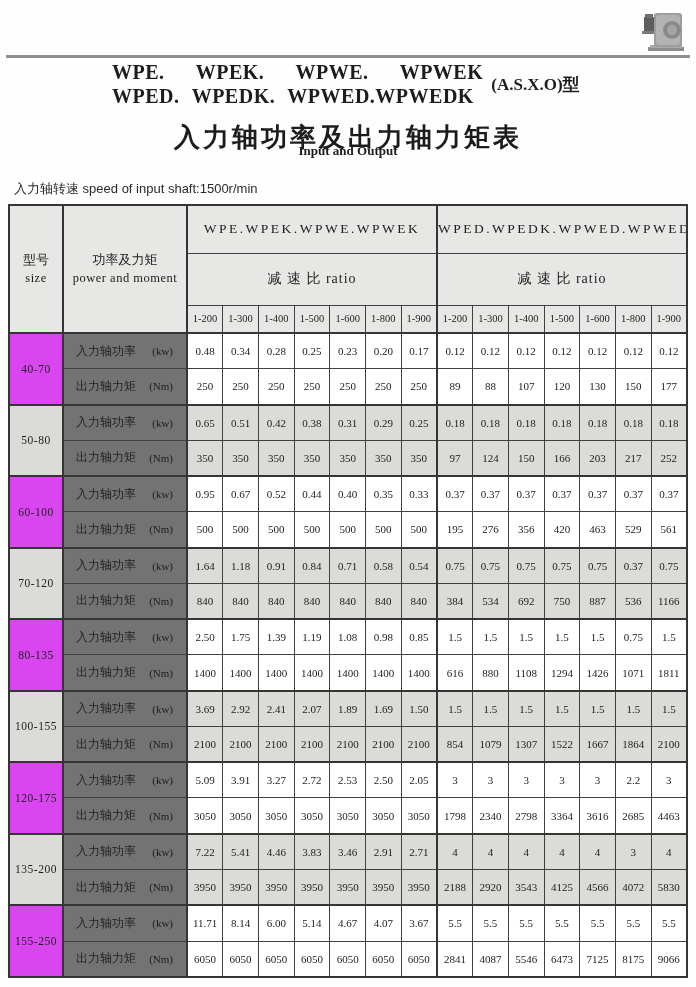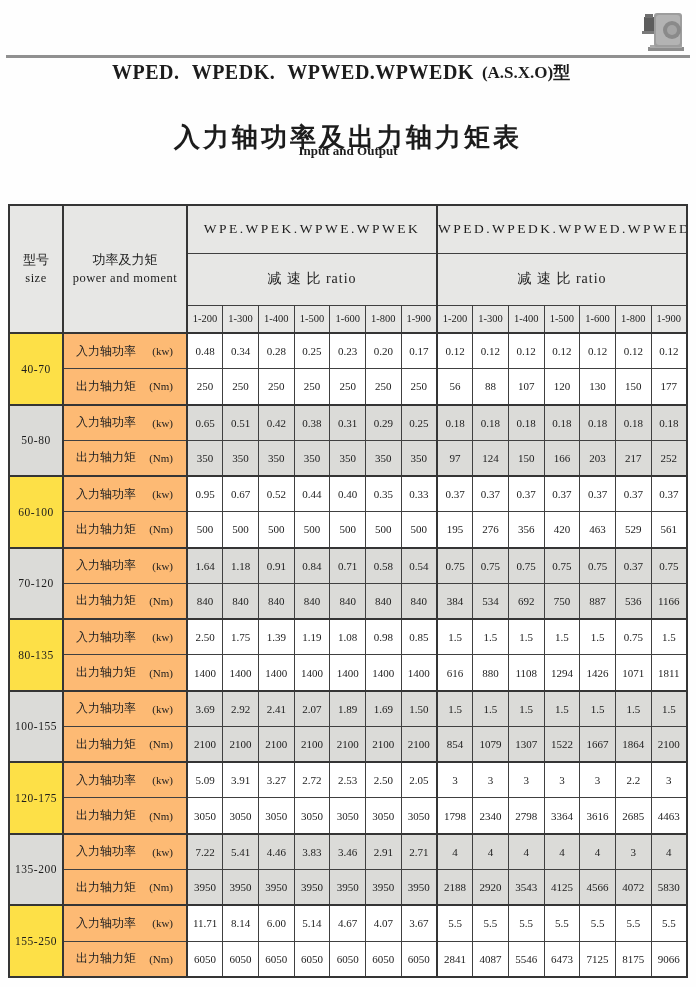--- a/index.html
+++ b/index.html
@@ -37,22 +37,22 @@
   .hrow1 { height:48px; }
   .hrow2 { height:52px;padding-left:24px; }
   .hrow3 { height:28px; }
   .group-title { font-size:13.5px; letter-spacing:2.5px; }
   .ratio-title { font-size:14px; letter-spacing:1px; }
   .corner-head { font-size:13px; line-height:19px;margin-top:16px; }
   .corner-head .en { font-size:12.5px; letter-spacing:0.5px; }
   .ratio-cell { font-size:10.5px; }
   .heavy-r { border-right-width:2px !important; border-right-color:#353535 !important; }
   .heavy-t td, .heavy-t th { border-top-width:2px; border-top-color:#353535; }
-  td.size-cell { font-size:11.5px; letter-spacing:0.5px; background:#fde047; }
-  td.label-cell { background:#fdba74; padding:0 13px 0 12px; }
+  td.size-cell { font-size:11.5px; letter-spacing:0.5px; background:#d946ef; }
+  td.label-cell { background:#737373; padding:0 13px 0 12px; }
   .label-inner { display:flex; justify-content:space-between; align-items:center; }
   .label-cn { font-size:12px; font-family:"Liberation Sans","DejaVu Sans",sans-serif; color:#232323; }
   .label-unit { font-size:11px;text-align:right; }
   td.val { font-size:11px; background:#ffffff; }
   tr.shaded td.val, td.size-cell.shaded { background:#dbdbd8; }
 </style>
 </head>
 <body>
 
 <div class="page">
@@ -68,27 +68,29 @@
       <rect x="4" y="12" width="10" height="14" fill="#5d5d5d"></rect>
       <rect x="5" y="9" width="8" height="4" fill="#6f6f6f"></rect>
       <rect x="2" y="26" width="12" height="3" fill="#7a7a7a"></rect>
     </svg>
   </div>
 
   <div class="top-rule"></div>
 
   <div class="title-wrap">
     <div class="model-lines">
+      <div class="model-line1">WPE. WPEK. WPWE. WPWEK</div>
       <div class="model-line2">WPED. WPEDK. WPWED.WPWEDK</div>
     </div>
     <div class="model-suffix">(A.S.X.O)型</div>
   </div>
 
   <div class="subtitle-cn">入力轴功率及出力轴力矩表</div>
   <div class="subtitle-en">Input and Output</div>
+  <div class="speed-note">入力轴转速  speed of input shaft:1500r/min</div>
 
   <table class="spec">
     <colgroup>
       <col style="width:54px">
         <col style="width:124px">
       <col>
         <col>
         <col>
         <col>
         <col>
@@ -167,21 +169,21 @@
               <span class="label-unit">(Nm)</span>
             </div>
           </td>
           <td class="val">250</td>
           <td class="val">250</td>
           <td class="val">250</td>
           <td class="val">250</td>
           <td class="val">250</td>
           <td class="val">250</td>
           <td class="val heavy-r">250</td>
-          <td class="val">56</td>
+          <td class="val">89</td>
           <td class="val">88</td>
           <td class="val">107</td>
           <td class="val">120</td>
           <td class="val">130</td>
           <td class="val">150</td>
           <td class="val">177</td>
         </tr>
         <tr class="shaded heavy-t">
           <td rowspan="2" class="size-cell heavy-r shaded">50-80</td>
           <td class="label-cell heavy-r">

